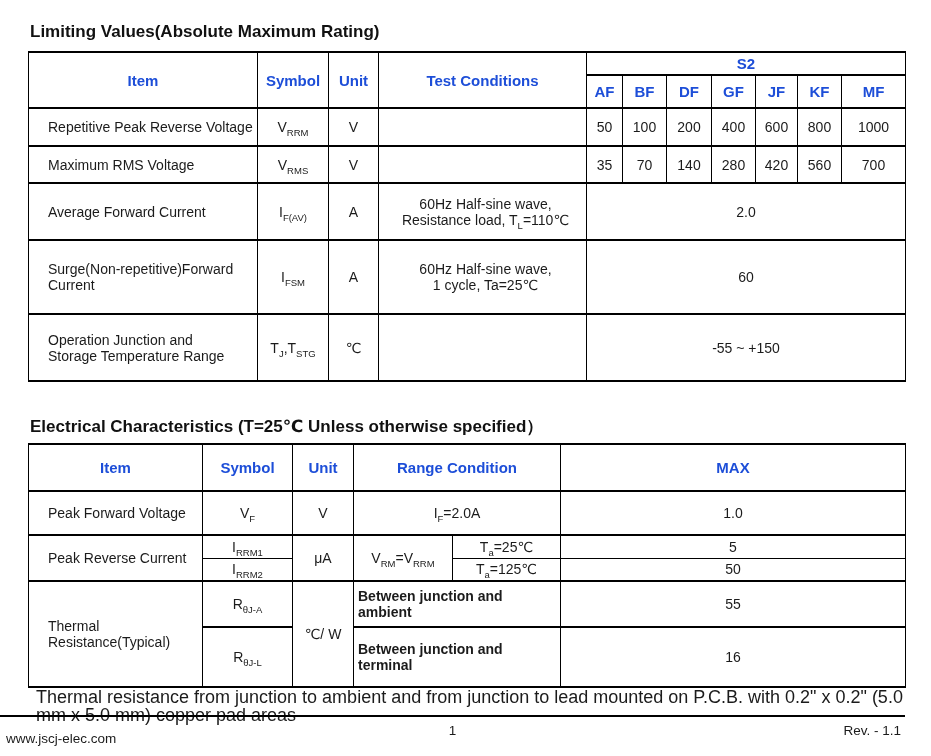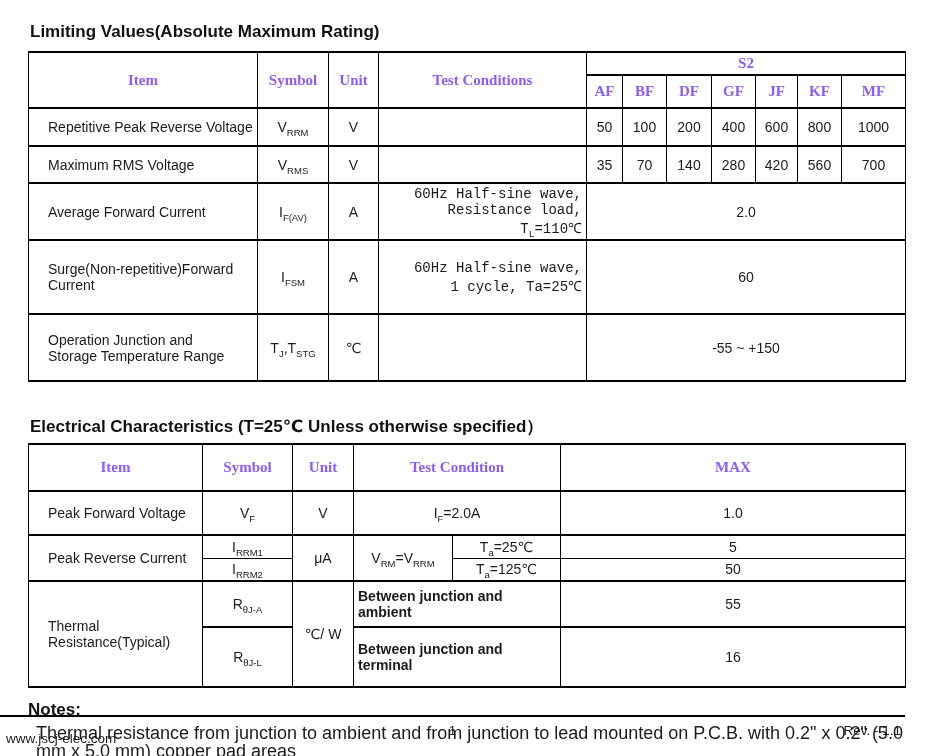--- a/index.html
+++ b/index.html
@@ -31,23 +31,23 @@
     border-left: 1px solid #000;
     border-right: 1px solid #000;
     border-top: 2px solid #000;
     border-bottom: 2px solid #000;
     font-size: 14px;
     text-align: center;
     vertical-align: middle;
     padding: 2px 4px;
     overflow: hidden;
   }
-  th { font-size: 15px; font-weight: bold; color: #8b5cf6; font-family: Liberation Serif, serif; }
+  th { font-size: 15px; font-weight: bold; color: #1d4ed8; }
   td.item { text-align: left; padding-left: 19px; }
-  td.test { text-align: right; padding-left: 10px; font-family: Liberation Mono, monospace; }
+  td.test { text-align: center; padding-left: 10px; }
   td.test-c { text-align: left; font-weight: bold; }
   sub { font-size: 9.5px; line-height: 0; }
   .sym { white-space: nowrap; }
   .small-line td { border-top-width: 1px; border-bottom-width: 1px; }
 
   .notes-title { font-size: 17px; font-weight: bold; color: #111; margin: 12px 0 4px 28px; }
   .notes-text {
     font-size: 18px; line-height: 18px;
     margin-left: 36px; width: 872px;
     color: #1b1b1b;
@@ -159,21 +159,21 @@
         <col style="width:61px">
       <col style="width:99px">
         <col style="width:108px">
         <col style="width:345px">
     </colgroup>
     <tbody>
         <tr style="height:47px">
       <th>Item</th>
       <th>Symbol</th>
       <th>Unit</th>
-      <th colspan="2">Test Condition</th>
+      <th colspan="2">Range Condition</th>
       <th>MAX</th>
     </tr>
     <tr style="height:44px">
       <td class="item">Peak Forward Voltage</td>
       <td class="sym">V<sub>F</sub></td>
       <td>V</td>
       <td colspan="2">I<sub>F</sub>=2.0A</td>
       <td>1.0</td>
     </tr>
     <tr style="height:23px" class="small-line">
@@ -197,21 +197,20 @@
       <td>55</td>
     </tr>
     <tr style="height:60px">
       <td class="sym">R<sub>θJ-L</sub></td>
       <td colspan="2" class="test-c">Between junction and terminal</td>
       <td>16</td>
     </tr>
   </tbody>
     </table>
 
-  <div class="notes-title">Notes:</div>
   <div class="notes-text">Thermal resistance from junction to ambient and from junction to lead mounted on P.C.B. with 0.2" x 0.2" (5.0 mm x 5.0 mm) copper pad areas</div>
 
   <div class="footer">
     <div class="footer-inner">
       <span class="footer-site">www.jscj-elec.com</span>
       <span class="footer-page">1</span>
       <span class="footer-rev">Rev. - 1.1</span>
     </div>
   </div>
 

